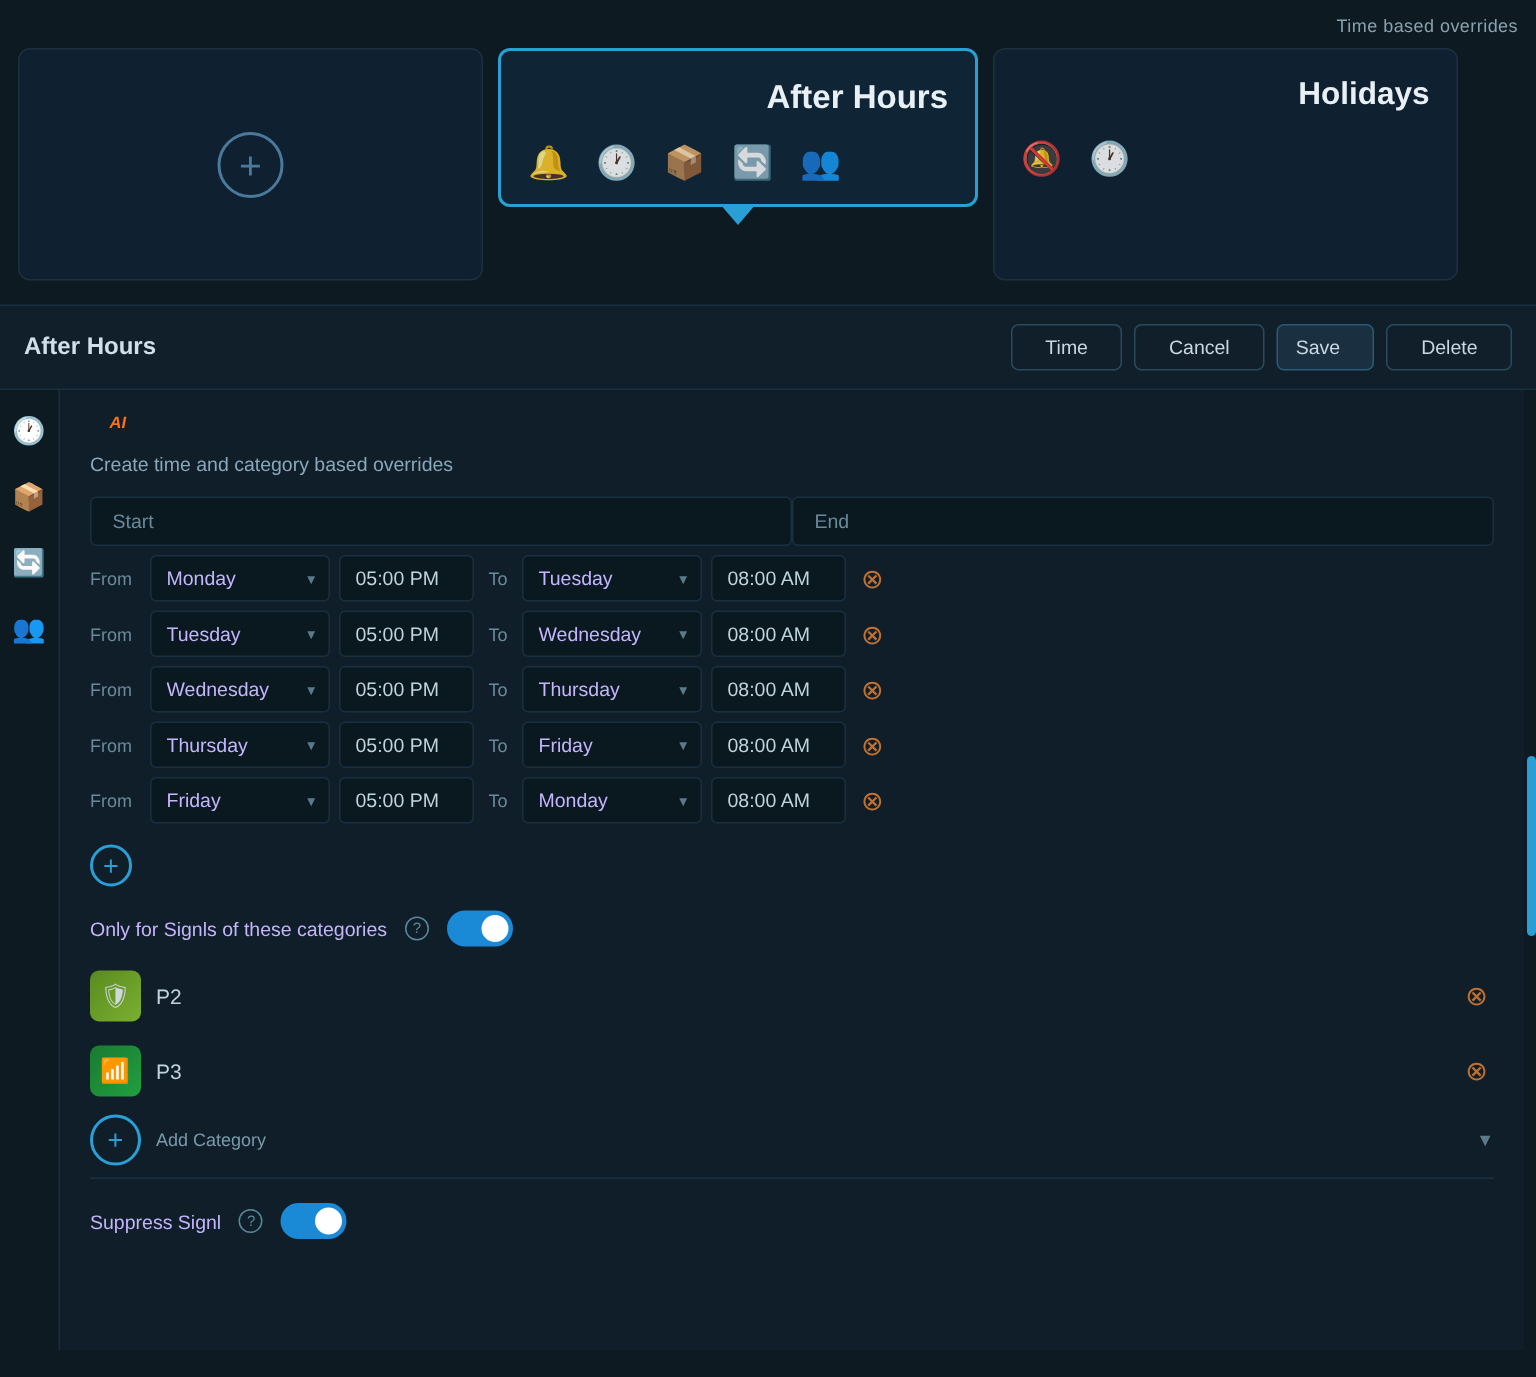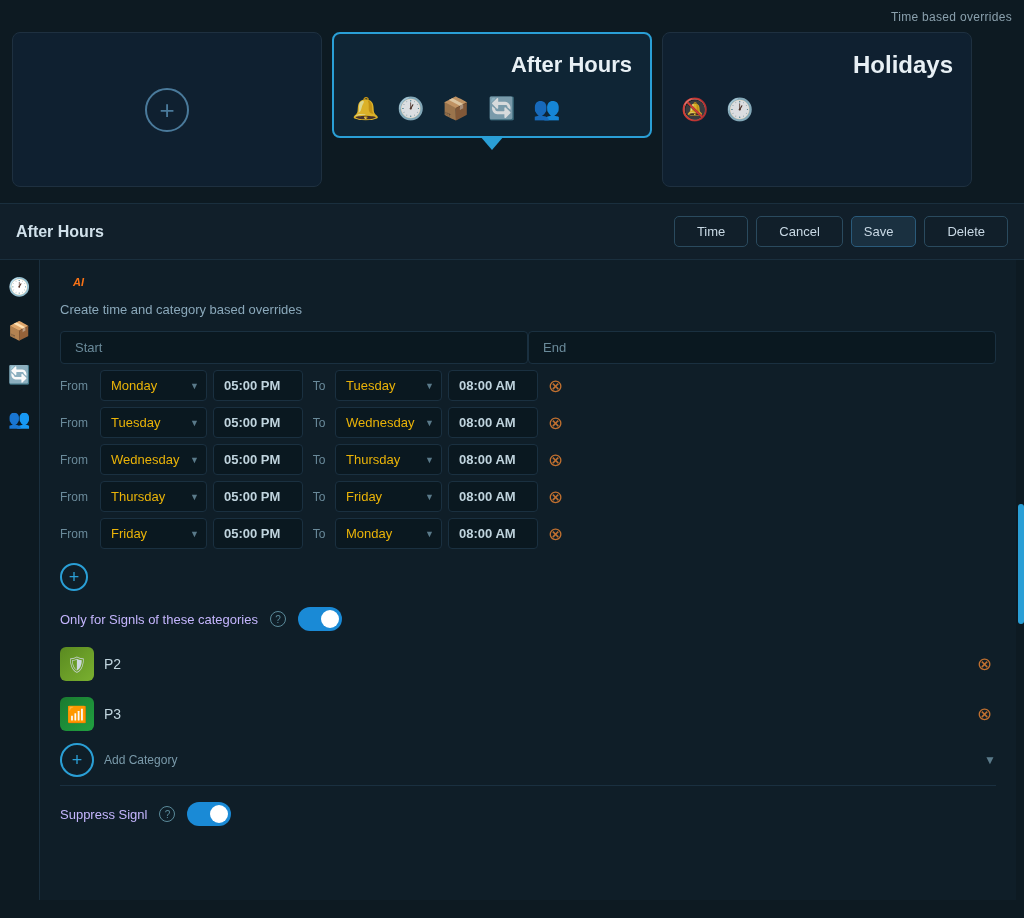--- a/index.html
+++ b/index.html
@@ -95,21 +95,21 @@
     .card-holidays {
       width: 310px;
       height: 155px;
       background: #0f2030;
       border: 1px solid #1e3040;
       border-radius: 8px;
       padding: 18px;
       flex-shrink: 0;
     }
     .card-holidays .card-title {
-      font-size: 24px;
+      font-size: 21px;
     }
 
     
     .toolbar {
       display: flex;
       align-items: center;
       justify-content: space-between;
       background: #111f2a;
       border-top: 1px solid #1a2f3e;
       border-bottom: 1px solid #1a2f3e;
@@ -215,28 +215,28 @@
     .from-label {
       color: #6a8a9a;
       font-size: 12px;
       width: 34px;
       flex-shrink: 0;
     }
     .day-select {
       background: #0a1820;
       border: 1px solid #1a3040;
       border-radius: 4px;
-      color: #eab308;
+      color: #c4b5fd;
       padding: 7px 10px;
       font-size: 13px;
       font-family: inherit;
       cursor: pointer;
       appearance: none;
       -webkit-appearance: none;
-      width: 107px;
+      width: 120px;
       flex-shrink: 0;
     }
     .select-wrapper {
       position: relative;
       display: inline-block;
     }
     .select-wrapper::after {
       content: '▼';
       position: absolute;
       right: 8px;
@@ -249,21 +249,20 @@
     .time-input {
       background: #0a1820;
       border: 1px solid #1a3040;
       border-radius: 4px;
       color: #c0d4de;
       padding: 7px 10px;
       font-size: 13px;
       font-family: inherit;
       width: 90px;
       flex-shrink: 0;
-      font-weight: bold;
     }
     .to-label {
       color: #6a8a9a;
       font-size: 12px;
       width: 20px;
       text-align: center;
       flex-shrink: 0;
     }
     .remove-btn {
       background: none;

